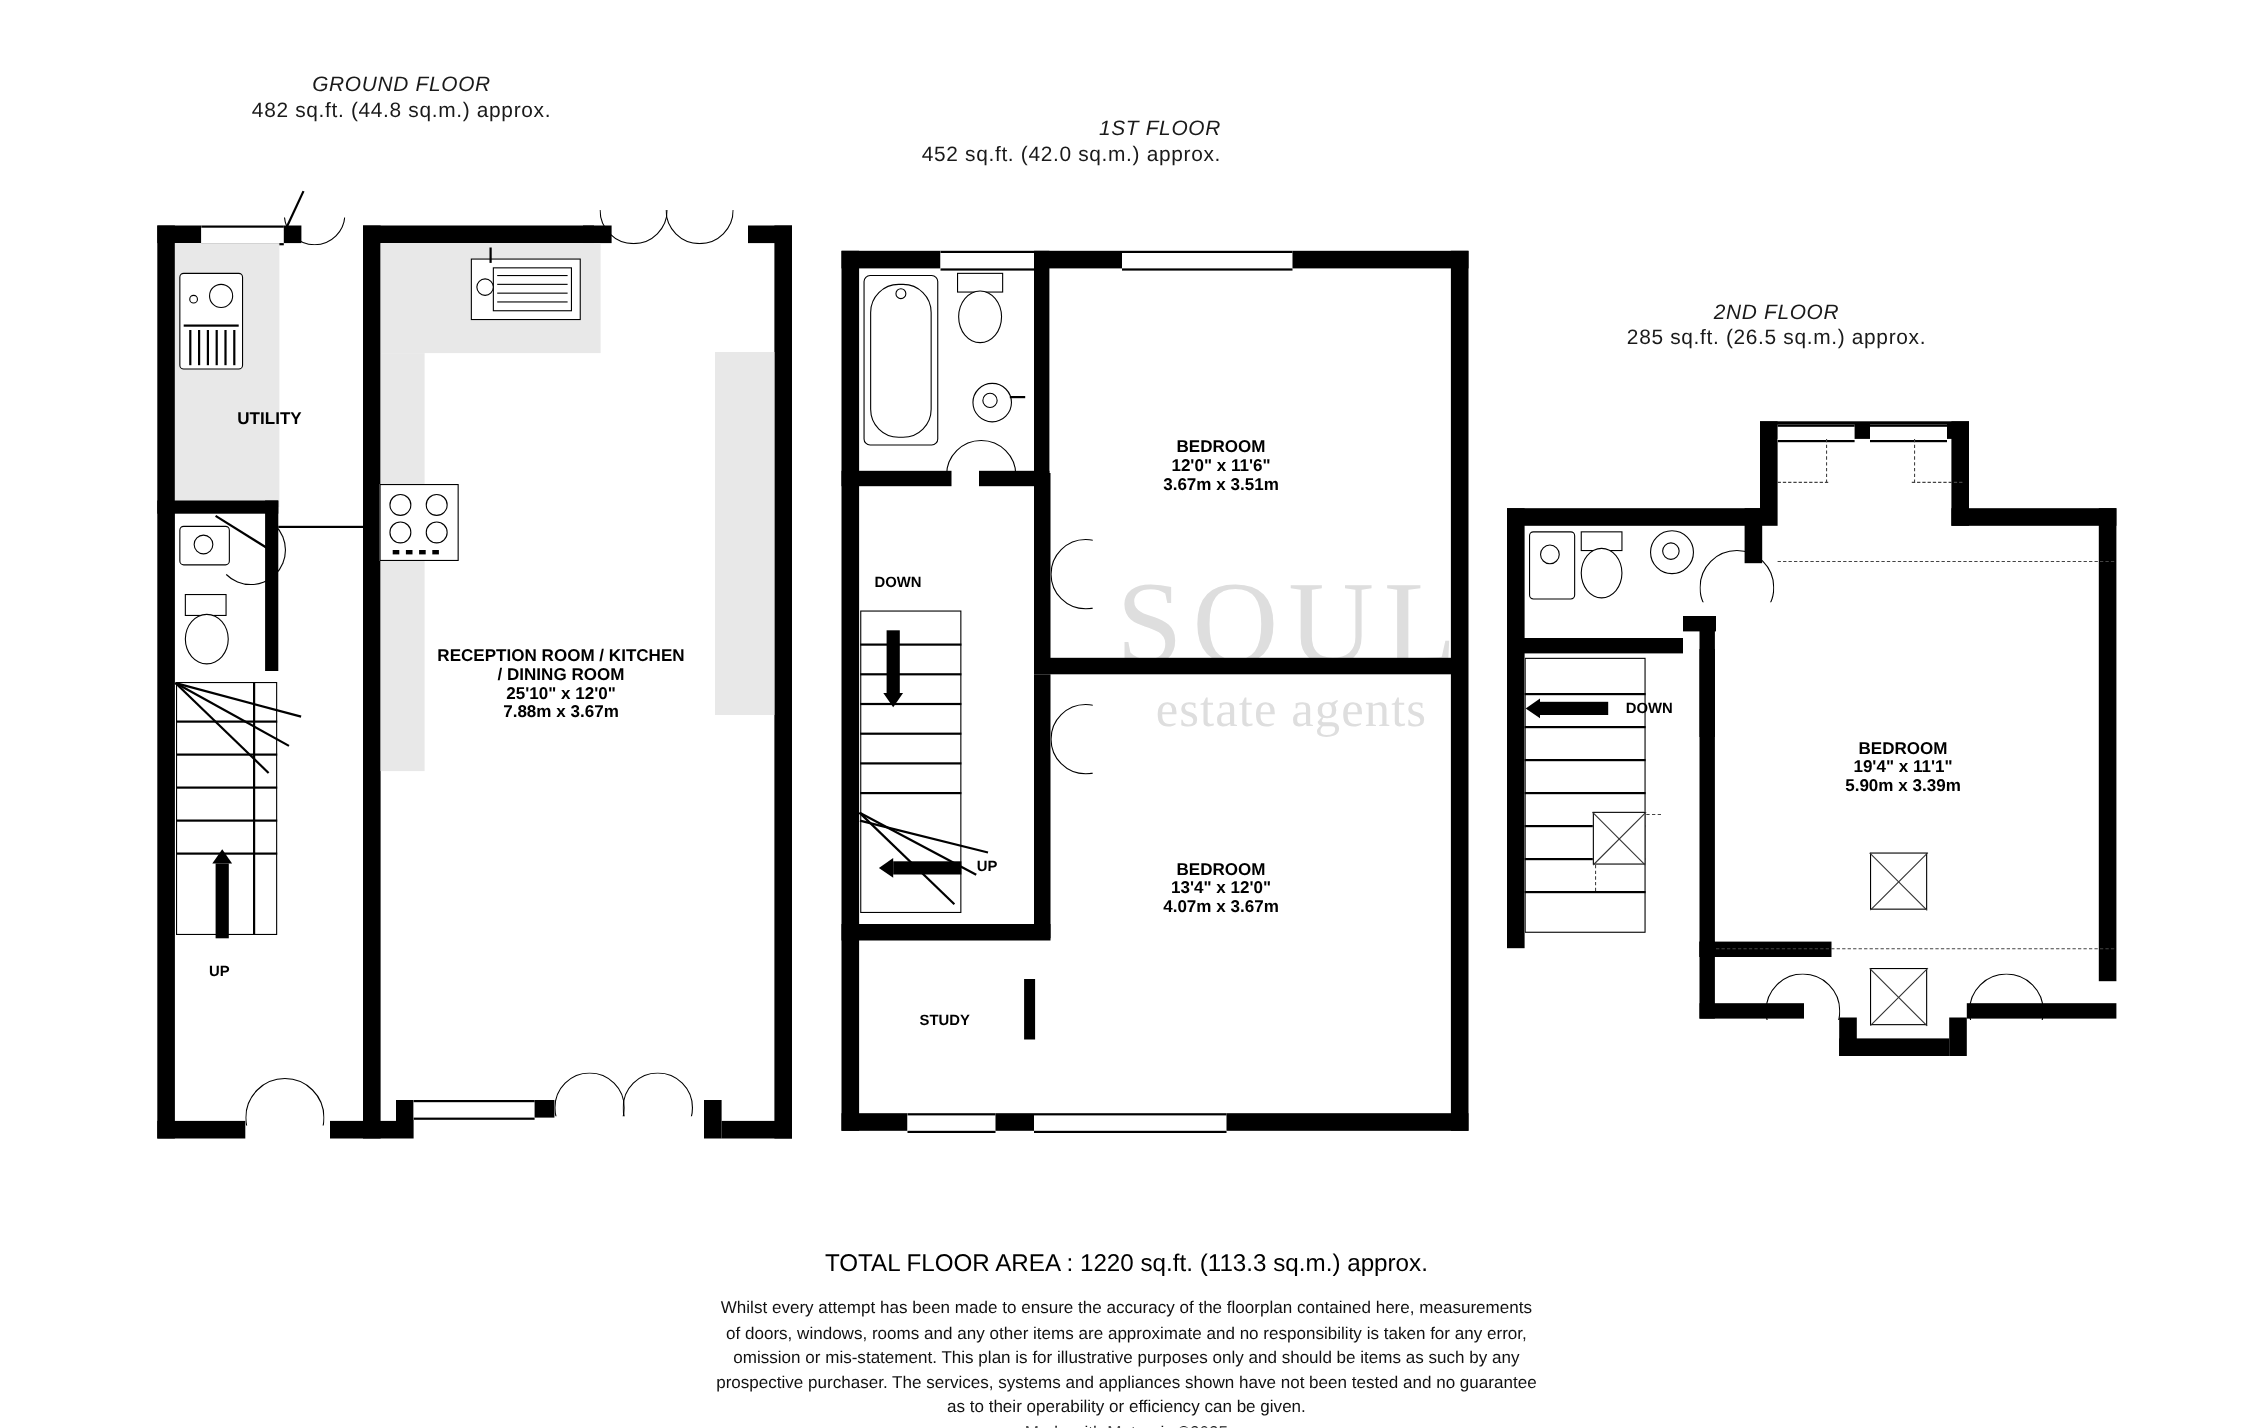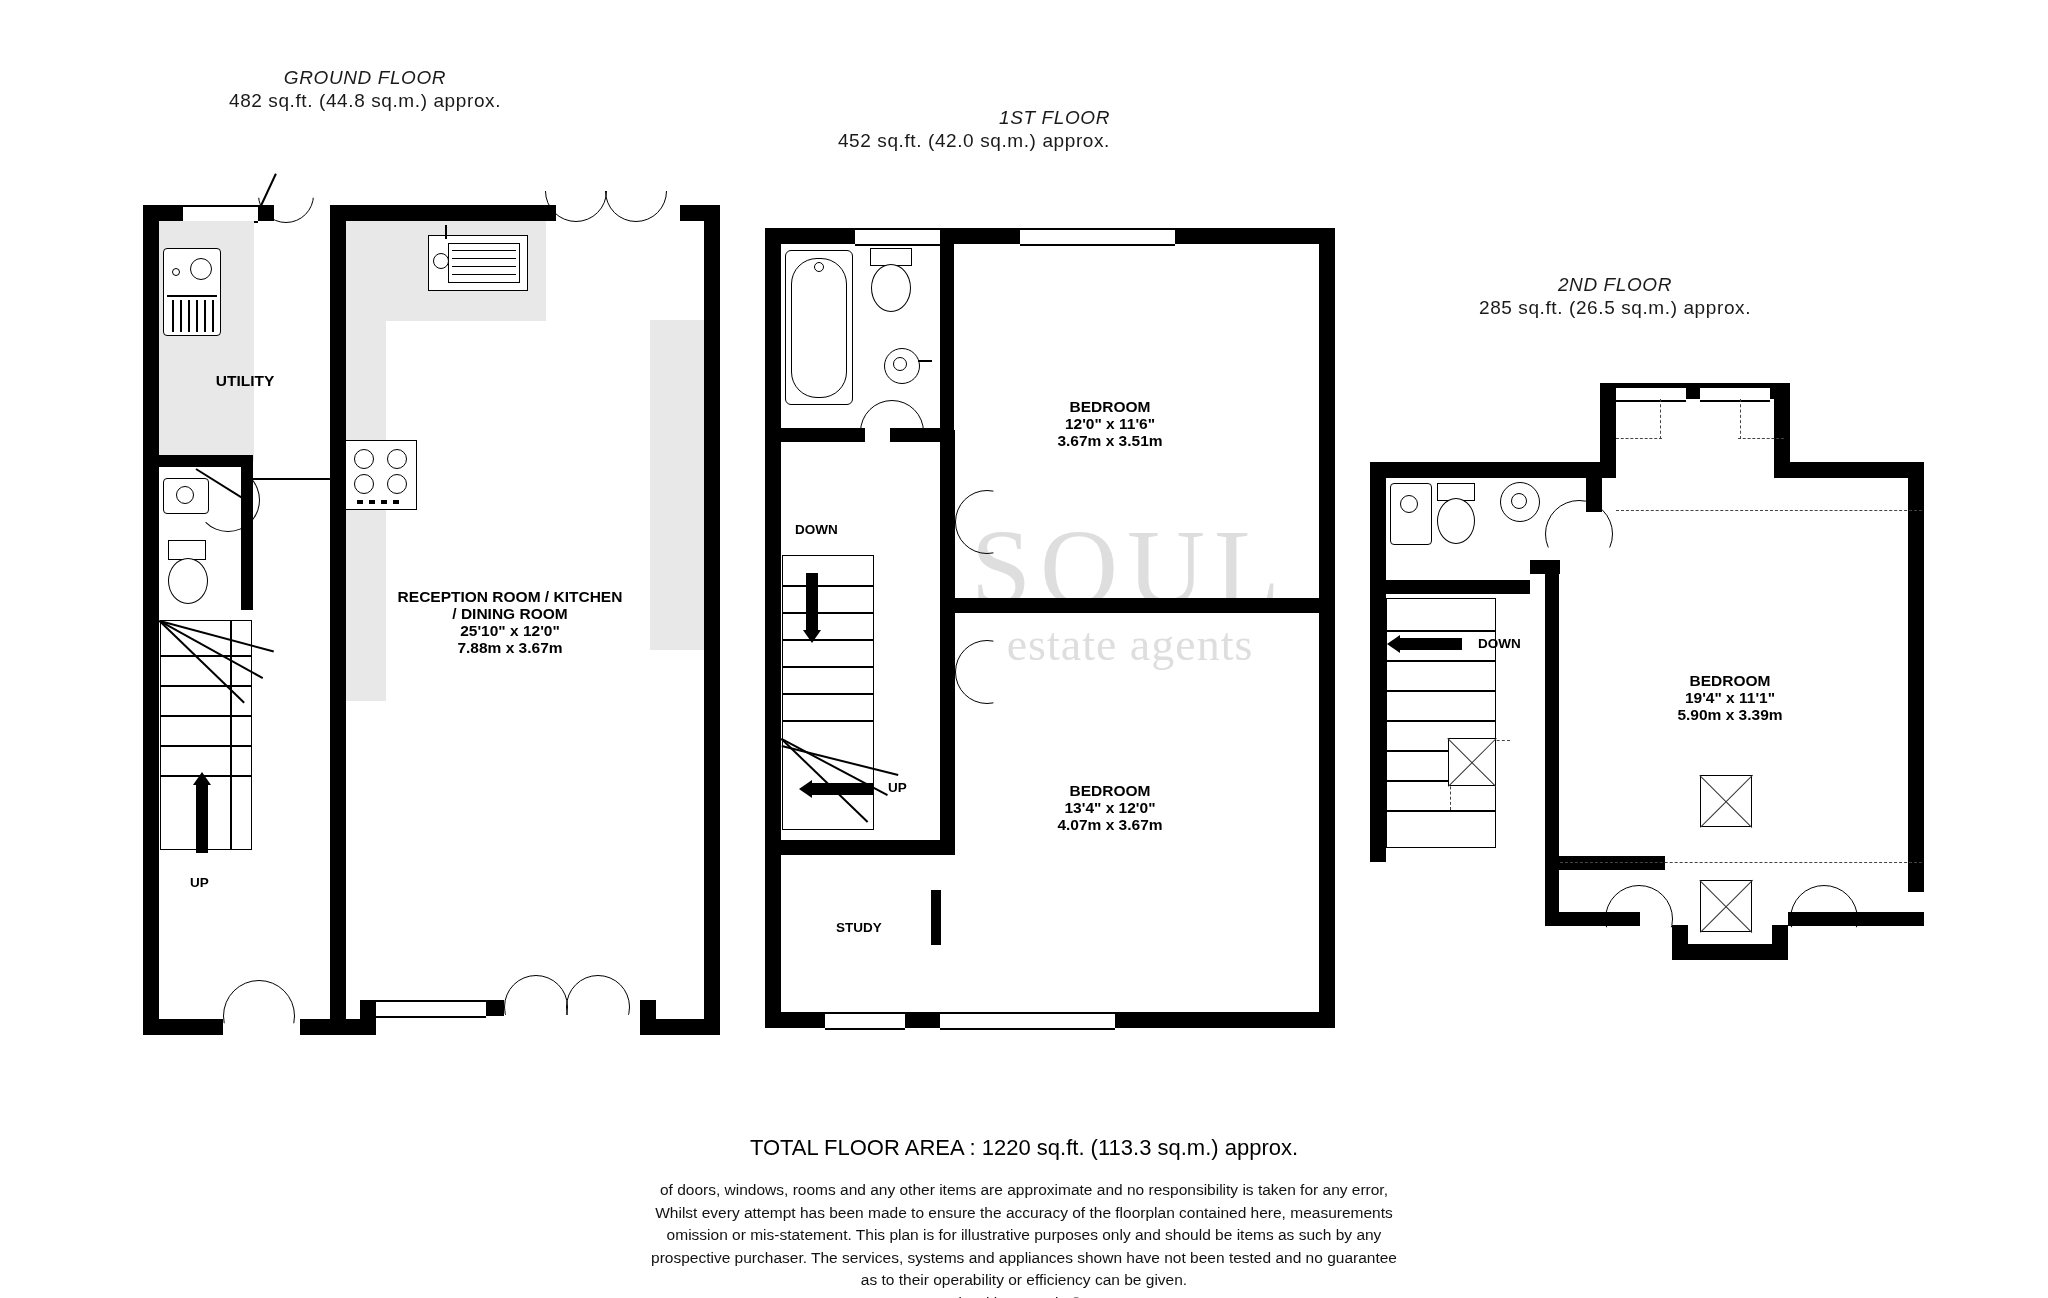--- a/index.html
+++ b/index.html
@@ -139,21 +139,21 @@
   }
   .fixture-round {
     position: absolute;
     border: 1.8px solid #000;
     box-sizing: border-box;
     border-radius: 50%;
     background: #fff;
   }
   .watermark {
     position: absolute;
-    left: 880px;
+    left: 924px;
     top: 520px;
     width: 500px;
     text-align: center;
     color: #dcdcdc;
     pointer-events: none;
     user-select: none;
     z-index: 1;
   }
   .watermark .wm1 {
     font-size: 108px;
@@ -467,22 +467,22 @@
     <span>BEDROOM</span>
     <span class="rl-dim">19'4"  x 11'1"</span>
     <span class="rl-dim">5.90m  x 3.39m</span>
   </div>
 
   </div>
 
   <div class="footer">
     <div class="total">TOTAL FLOOR AREA : 1220 sq.ft. (113.3 sq.m.) approx.</div>
     <div class="disclaimer">
+      <div>Whilst every attempt has been made to ensure the accuracy of the floorplan contained here, measurements</div>
       <div>of doors, windows, rooms and any other items are approximate and no responsibility is taken for any error,</div>
-      <div>Whilst every attempt has been made to ensure the accuracy of the floorplan contained here, measurements</div>
       <div>omission or mis-statement. This plan is for illustrative purposes only and should be items as such by any</div>
       <div>prospective purchaser. The services, systems and appliances shown have not been tested and no guarantee</div>
       <div>as to their operability or efficiency can be given.</div>
       <div class="madeby">Made with Metropix ©2025</div>
     </div>
   </div>
 
 </div>
 
 </body></html>

